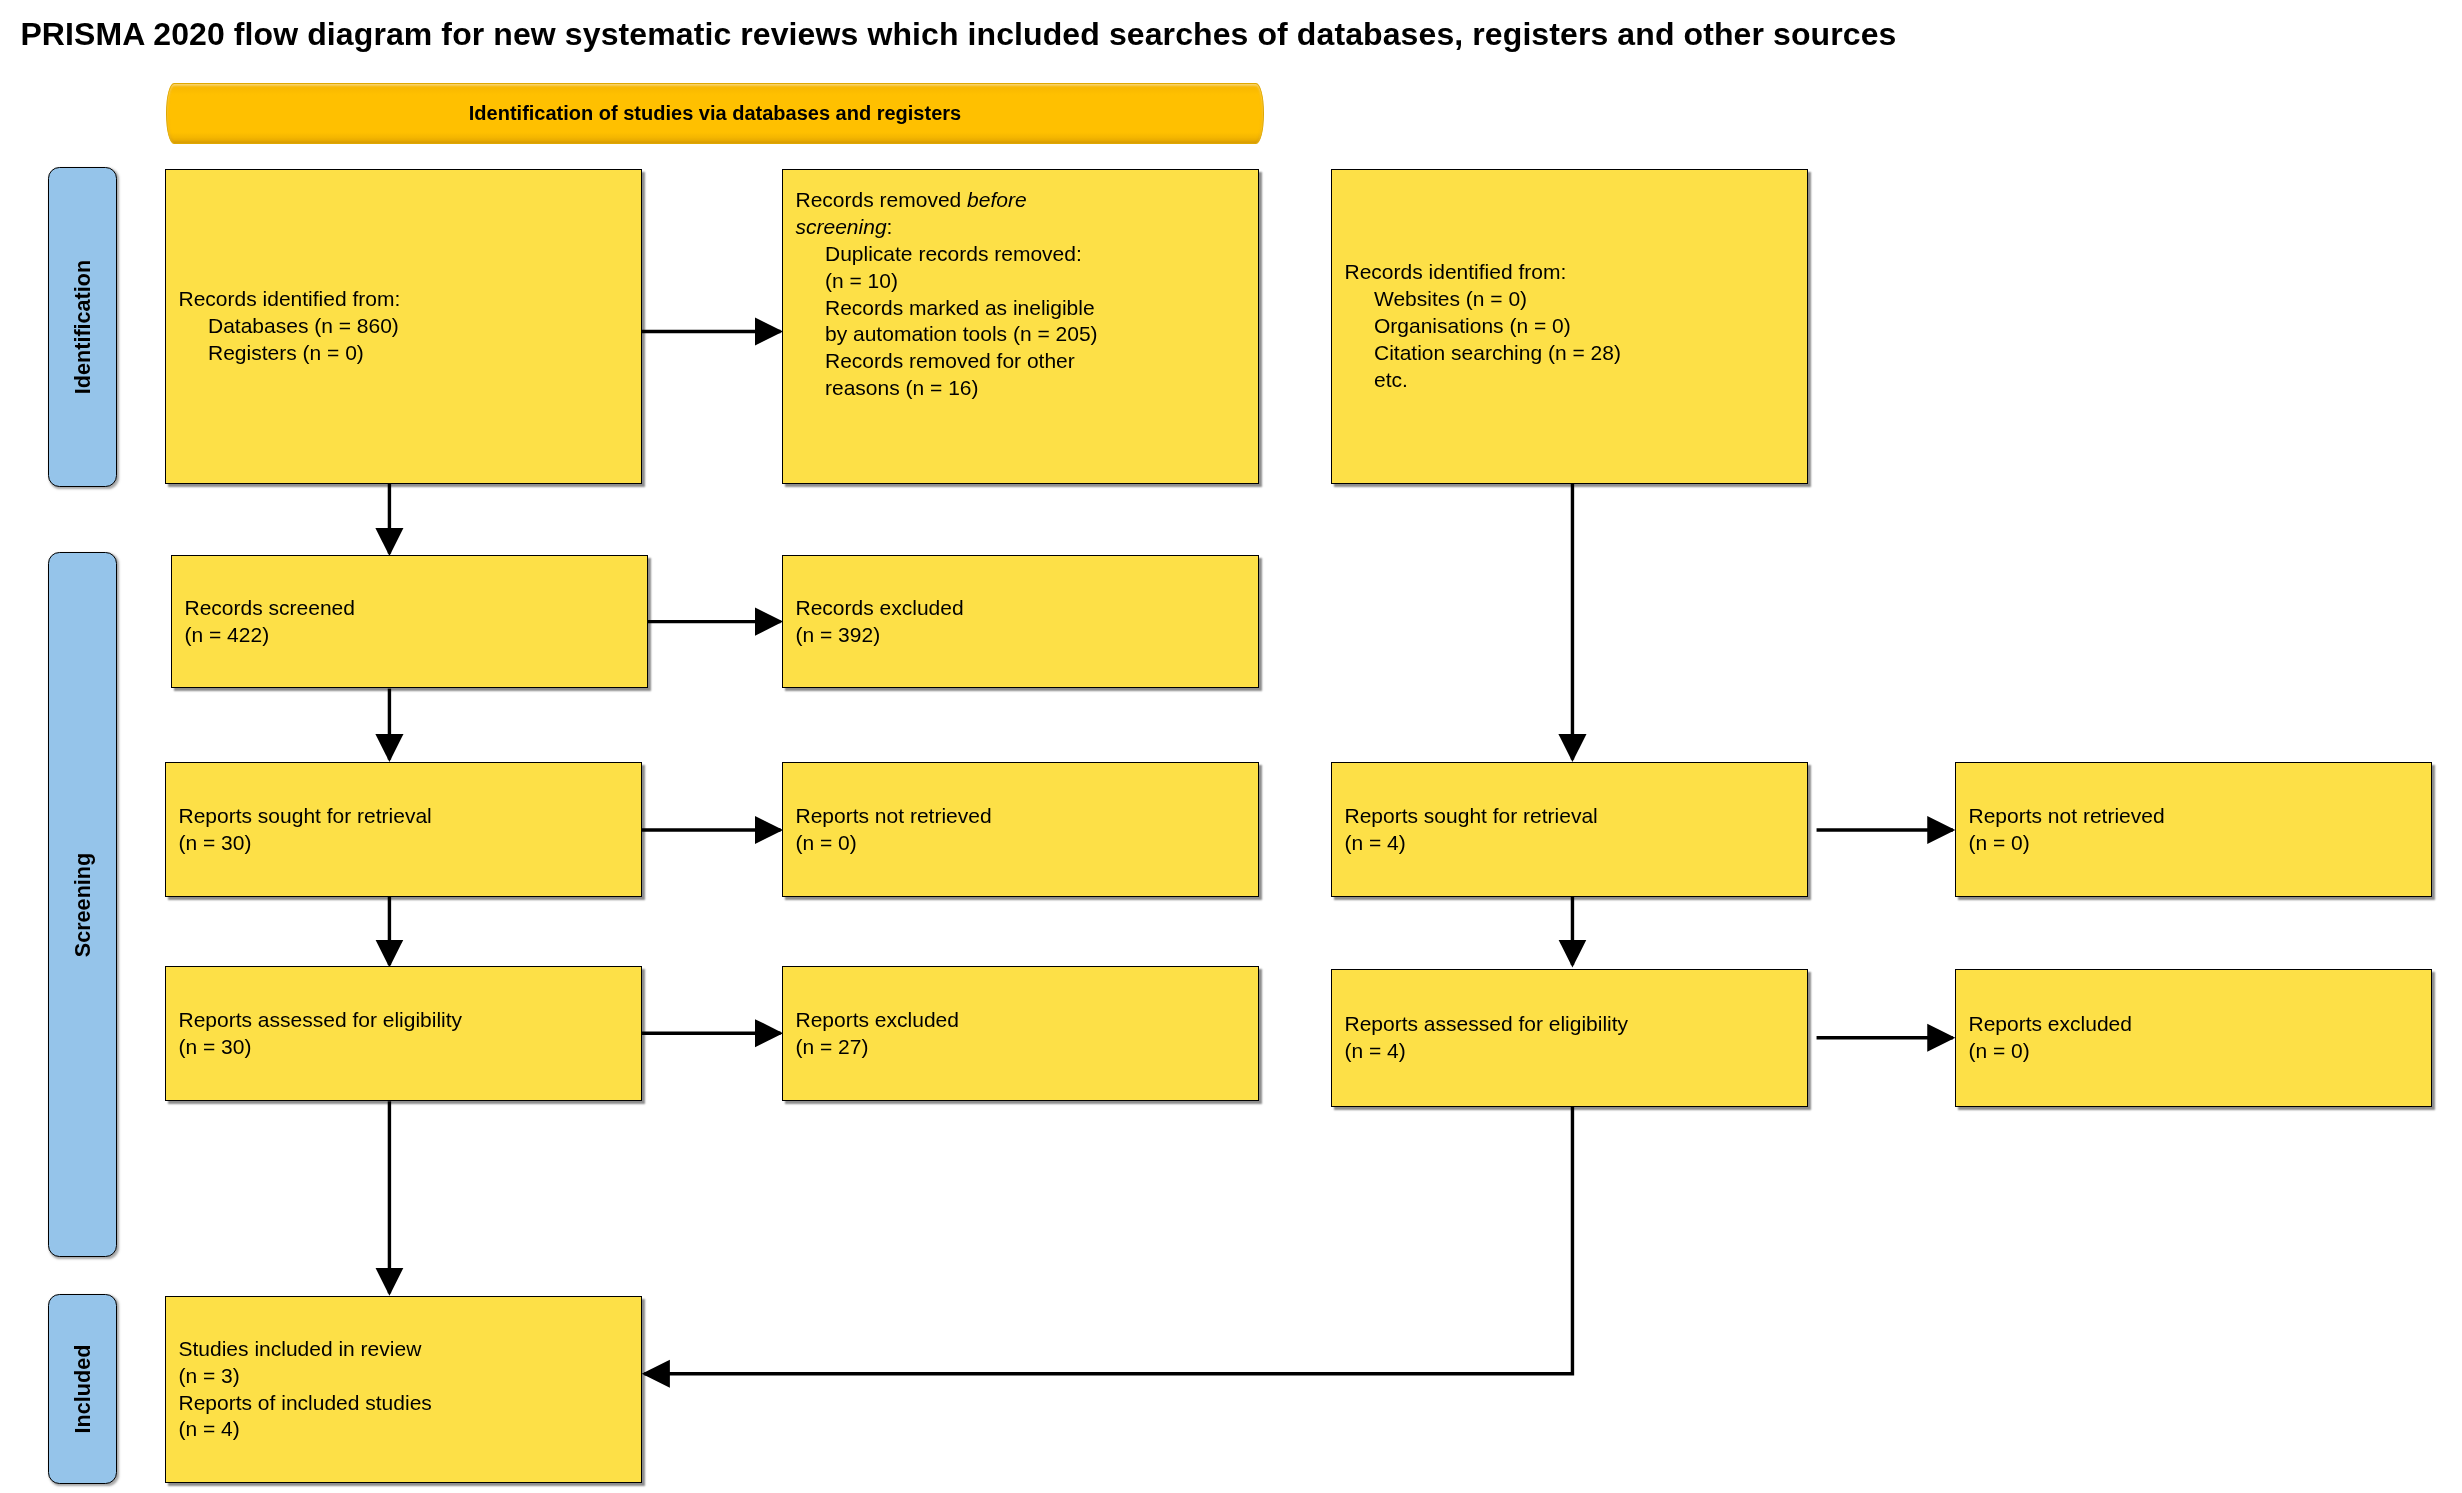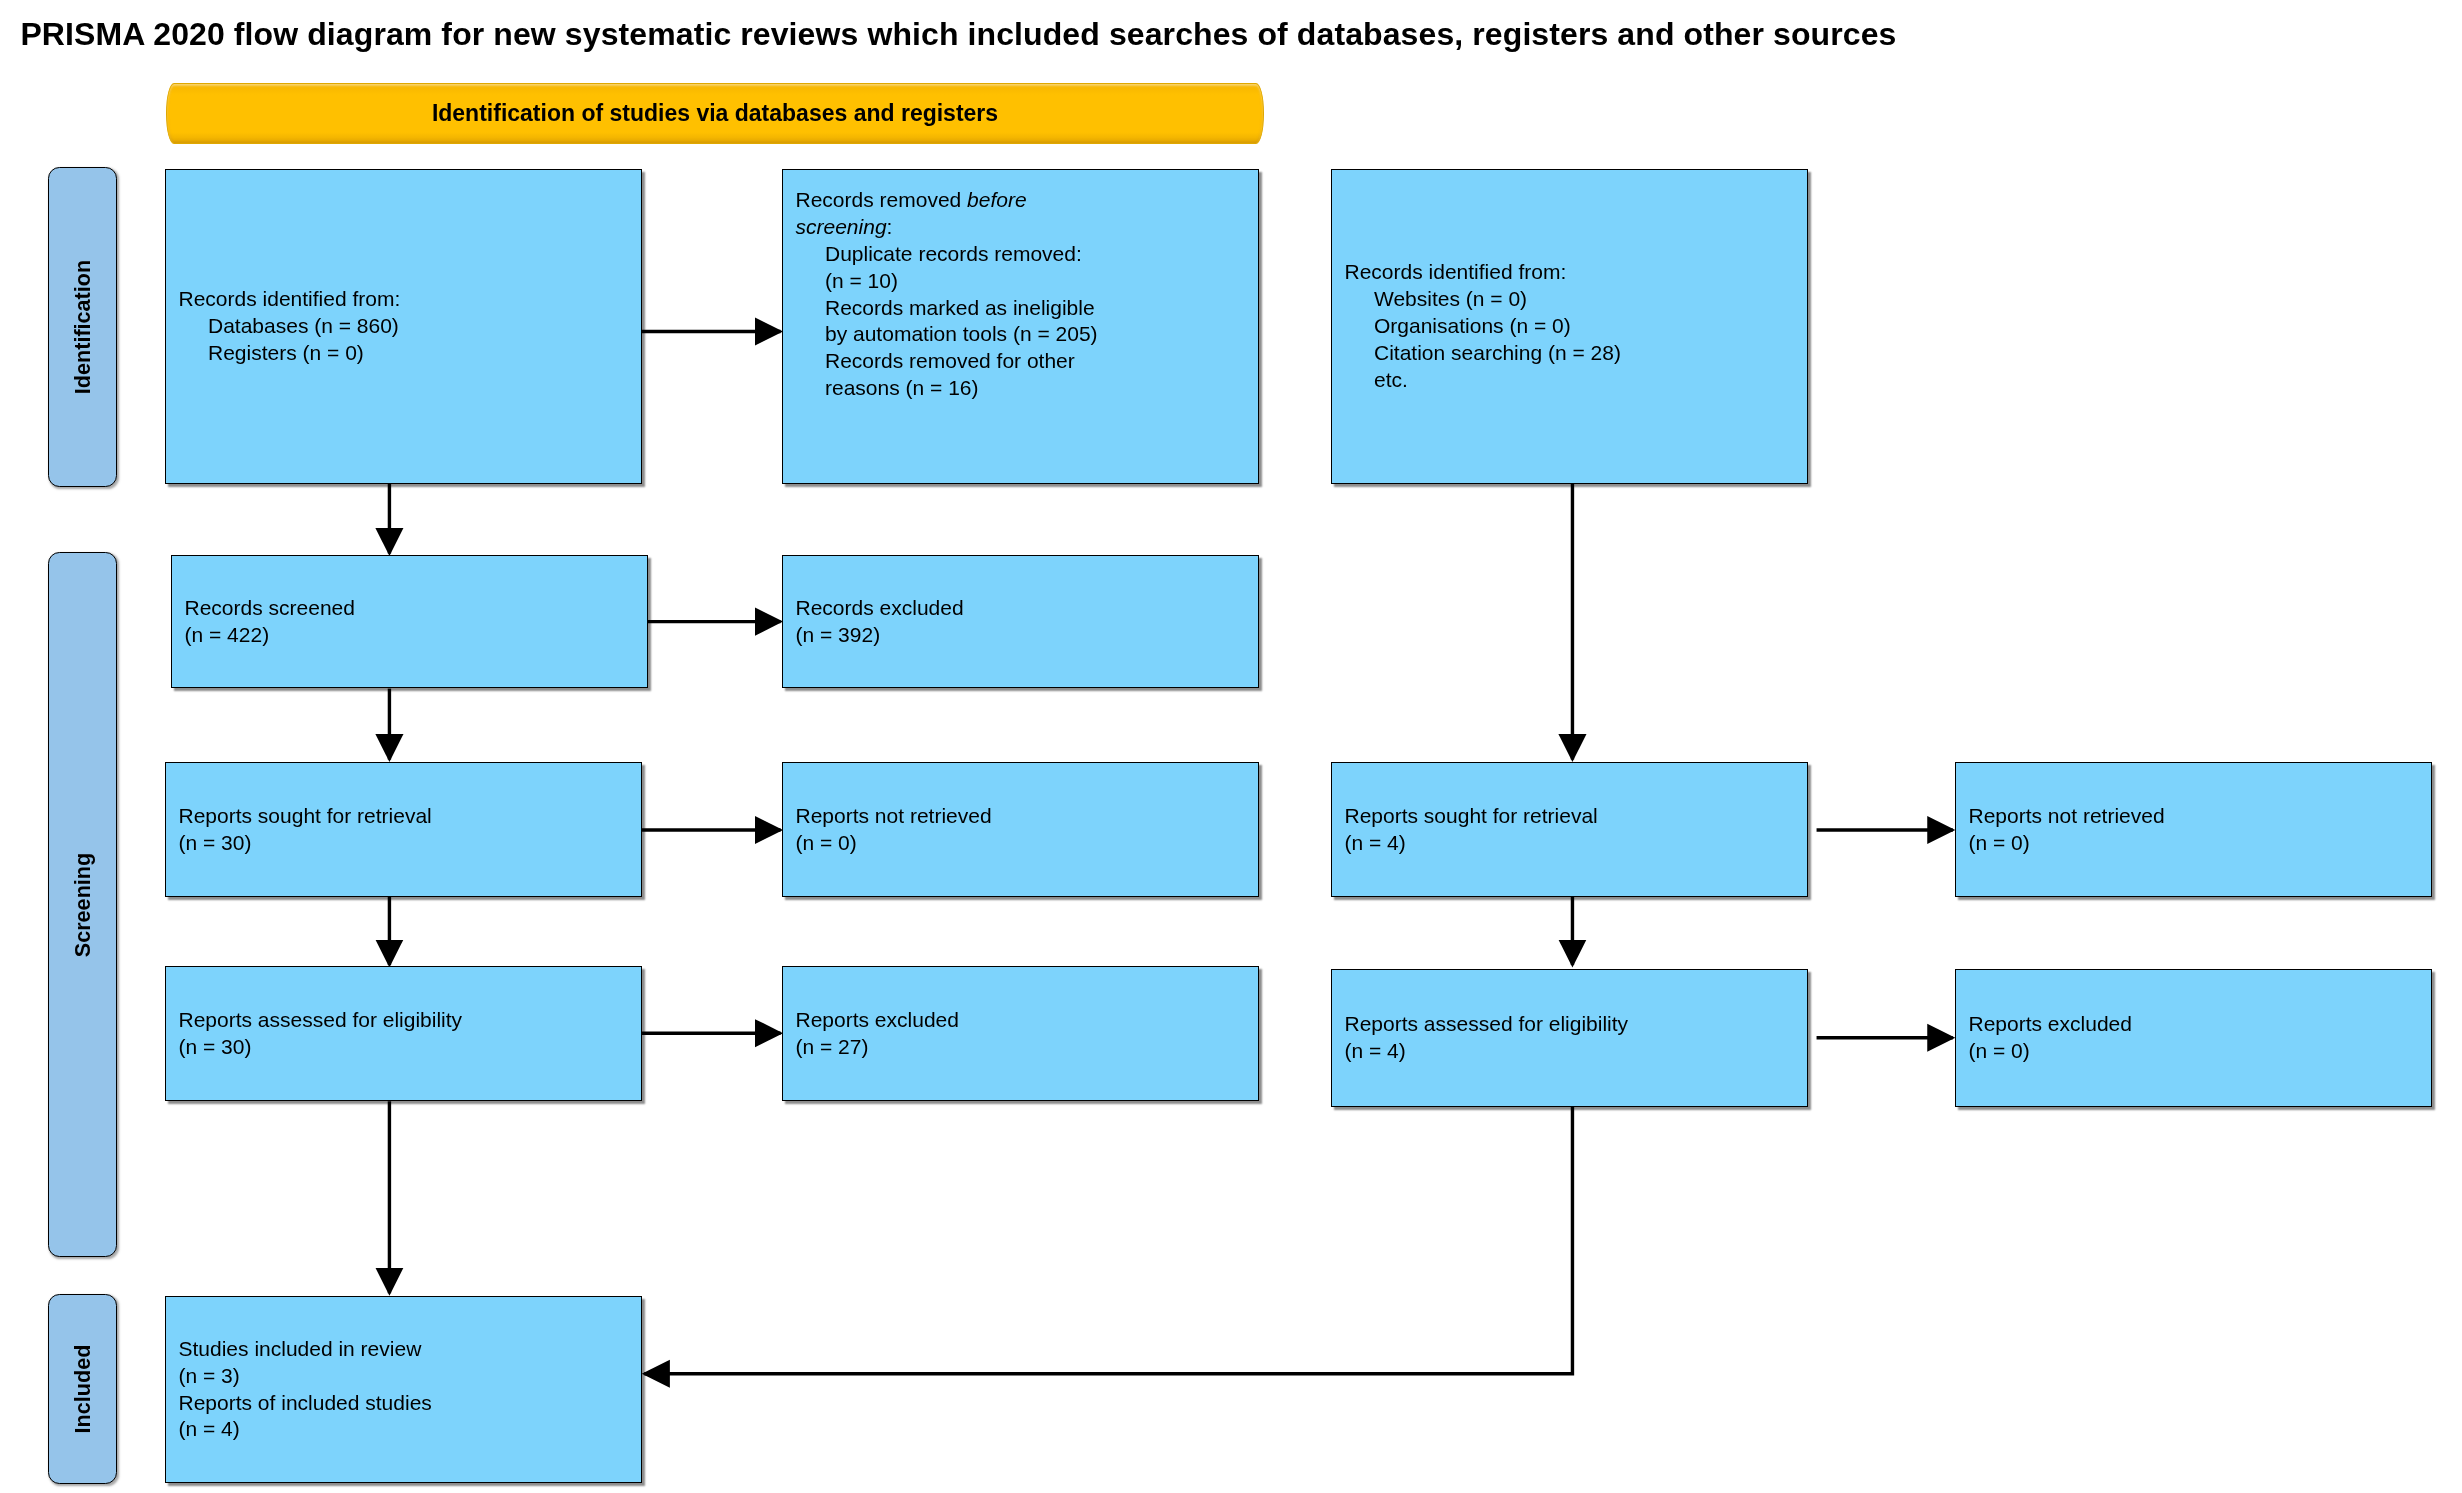--- a/index.html
+++ b/index.html
@@ -39,21 +39,21 @@
     background: linear-gradient(to bottom, #f5b400 0%, #ffc000 18%, #ffc000 82%, #e8ab00 100%);
     border: 1.1px solid #e0a800;
     border-radius: 8px / 29.5px;
     box-shadow: inset 0 1.7px 2.3px rgba(255,255,255,0.45),
                 inset 0 -1.7px 2.8px rgba(180,120,0,0.35);
     display: flex;
     align-items: center;
     justify-content: center;
   }
   .header-banner-label {
-    font-size: 23px;
+    font-size: 20px;
     font-weight: bold;
     color: #000000;
     text-align: center;
     white-space: nowrap;
   }
 
   
   .stage-pill {
     position: absolute;
     background: #95c4ea;
@@ -69,21 +69,21 @@
     transform-origin: center center;
     font-size: 21.6px;
     font-weight: bold;
     color: #000000;
     white-space: nowrap;
   }
 
   
   .flow-box {
     position: absolute;
-    background: #7dd3fc;
+    background: #fde047;
     border: 1.7px solid #000000;
     box-sizing: border-box;
     box-shadow: 2.8px 2.8px 1.7px rgba(0,0,0,0.45);
     display: flex;
     align-items: center;
   }
   .flow-box-text {
     padding: 0 12.5px;
     font-size: 21px;
     line-height: 1.28;

